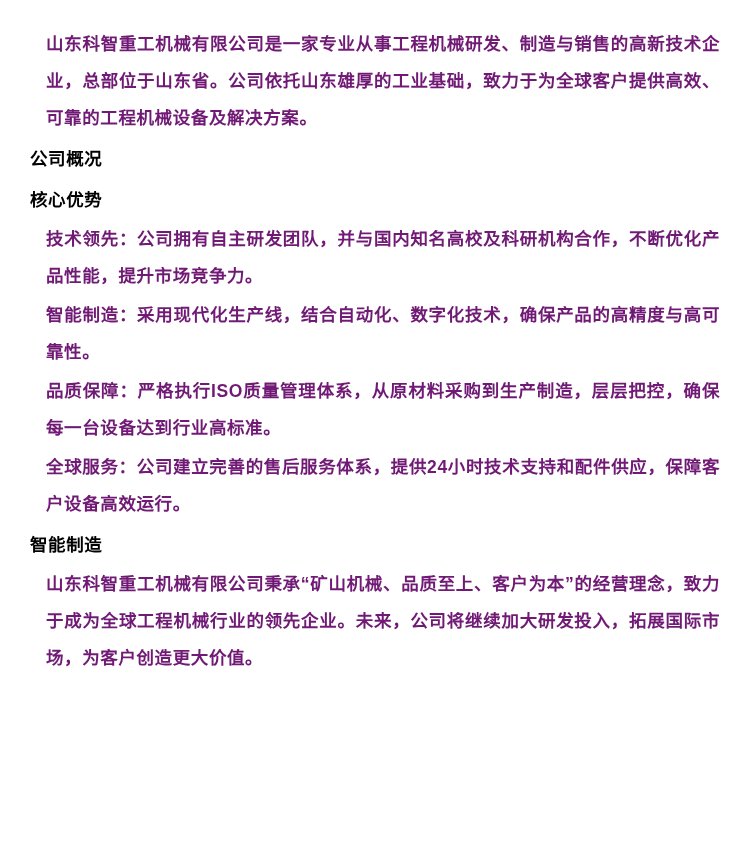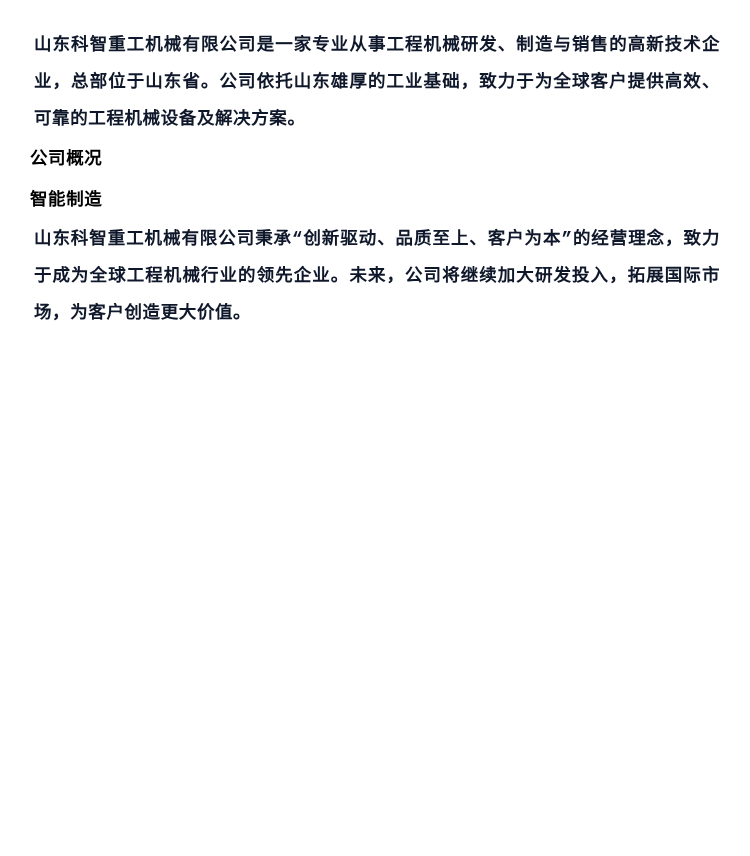--- a/index.html
+++ b/index.html
@@ -23,52 +23,58 @@
   }
   .doc {
     display: block;
   }
   .para {
     font-size: 17.5px;
     line-height: 37px;
     letter-spacing: 0.6px;
     text-align: justify;
     text-justify: inter-ideograph;
-    margin: 0 0 2px 4px;
-    color: #0f172a;
+    margin: 0 0 2px 16px;
+    color: #701a75;
     font-weight: 600;
   }
   .heading {
     font-size: 17.5px;
     line-height: 37px;
     letter-spacing: 0.6px;
     margin: 4px 0 2px 0;
     color: #000000;
     font-weight: 700;
   }
   .section-block {
     margin-bottom: 0;
-    font-family: Liberation Mono, monospace;
   }
   .intro {
     margin-bottom: 4px;
   }
 </style>
 </head>
 <body>
 
 <div class="page">
   <div class="doc">
 
     <p class="para intro">山东科智重工机械有限公司是一家专业从事工程机械研发、制造与销售的高新技术企业，总部位于山东省。公司依托山东雄厚的工业基础，致力于为全球客户提供高效、可靠的工程机械设备及解决方案。</p>
 
     <div class="section-block">
       <h2 class="heading">公司概况</h2>
     </div>
 
+    <div class="section-block">
+      <h2 class="heading">核心优势</h2>
+      <p class="para">技术领先：公司拥有自主研发团队，并与国内知名高校及科研机构合作，不断优化产品性能，提升市场竞争力。</p>
+      <p class="para">智能制造：采用现代化生产线，结合自动化、数字化技术，确保产品的高精度与高可靠性。</p>
+      <p class="para">品质保障：严格执行ISO质量管理体系，从原材料采购到生产制造，层层把控，确保每一台设备达到行业高标准。</p>
+      <p class="para">全球服务：公司建立完善的售后服务体系，提供24小时技术支持和配件供应，保障客户设备高效运行。</p>
+    </div>
 
     <div class="section-block">
       <h2 class="heading">智能制造</h2>
-      <p class="para">山东科智重工机械有限公司秉承“创新驱动、品质至上、客户为本”的经营理念，致力于成为全球工程机械行业的领先企业。未来，公司将继续加大研发投入，拓展国际市场，为客户创造更大价值。</p>
+      <p class="para">山东科智重工机械有限公司秉承“矿山机械、品质至上、客户为本”的经营理念，致力于成为全球工程机械行业的领先企业。未来，公司将继续加大研发投入，拓展国际市场，为客户创造更大价值。</p>
     </div>
 
   </div>
 </div>
 
 </body></html>

